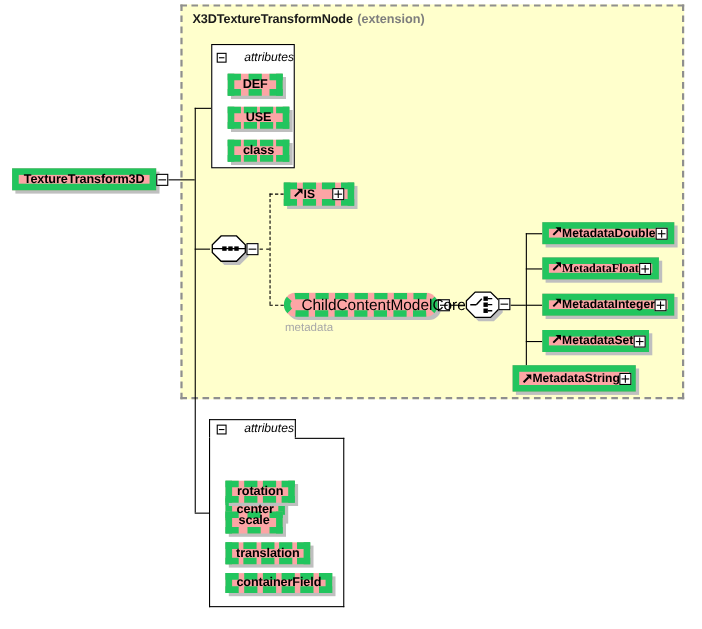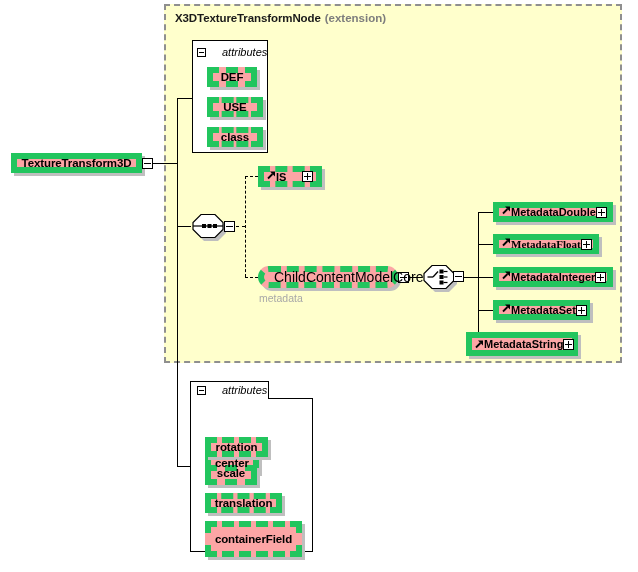--- a/index.html
+++ b/index.html
@@ -204,17 +204,17 @@
   </div>
   <div class="node dashedb center" style="left:205px;top:437px;width:63px;height:20px;">
     <span class="lbl">rotation</span>
   </div>
   <div class="node dashedb center" style="left:205px;top:465px;width:52px;height:20px;align-items:flex-end;">
     <span class="lbl">scale</span>
   </div>
   <div class="node dashedb center" style="left:205px;top:493px;width:77px;height:20px;">
     <span class="lbl">translation</span>
   </div>
-  <div class="node dashedb center" style="left:205px;top:521px;width:97px;height:36px;">
+  <div class="node dashedb center" style="left:205px;top:521px;width:97px;height:18px;">
     <span class="lbl">containerField</span>
   </div>
 
 </div>
 
 </body></html>

